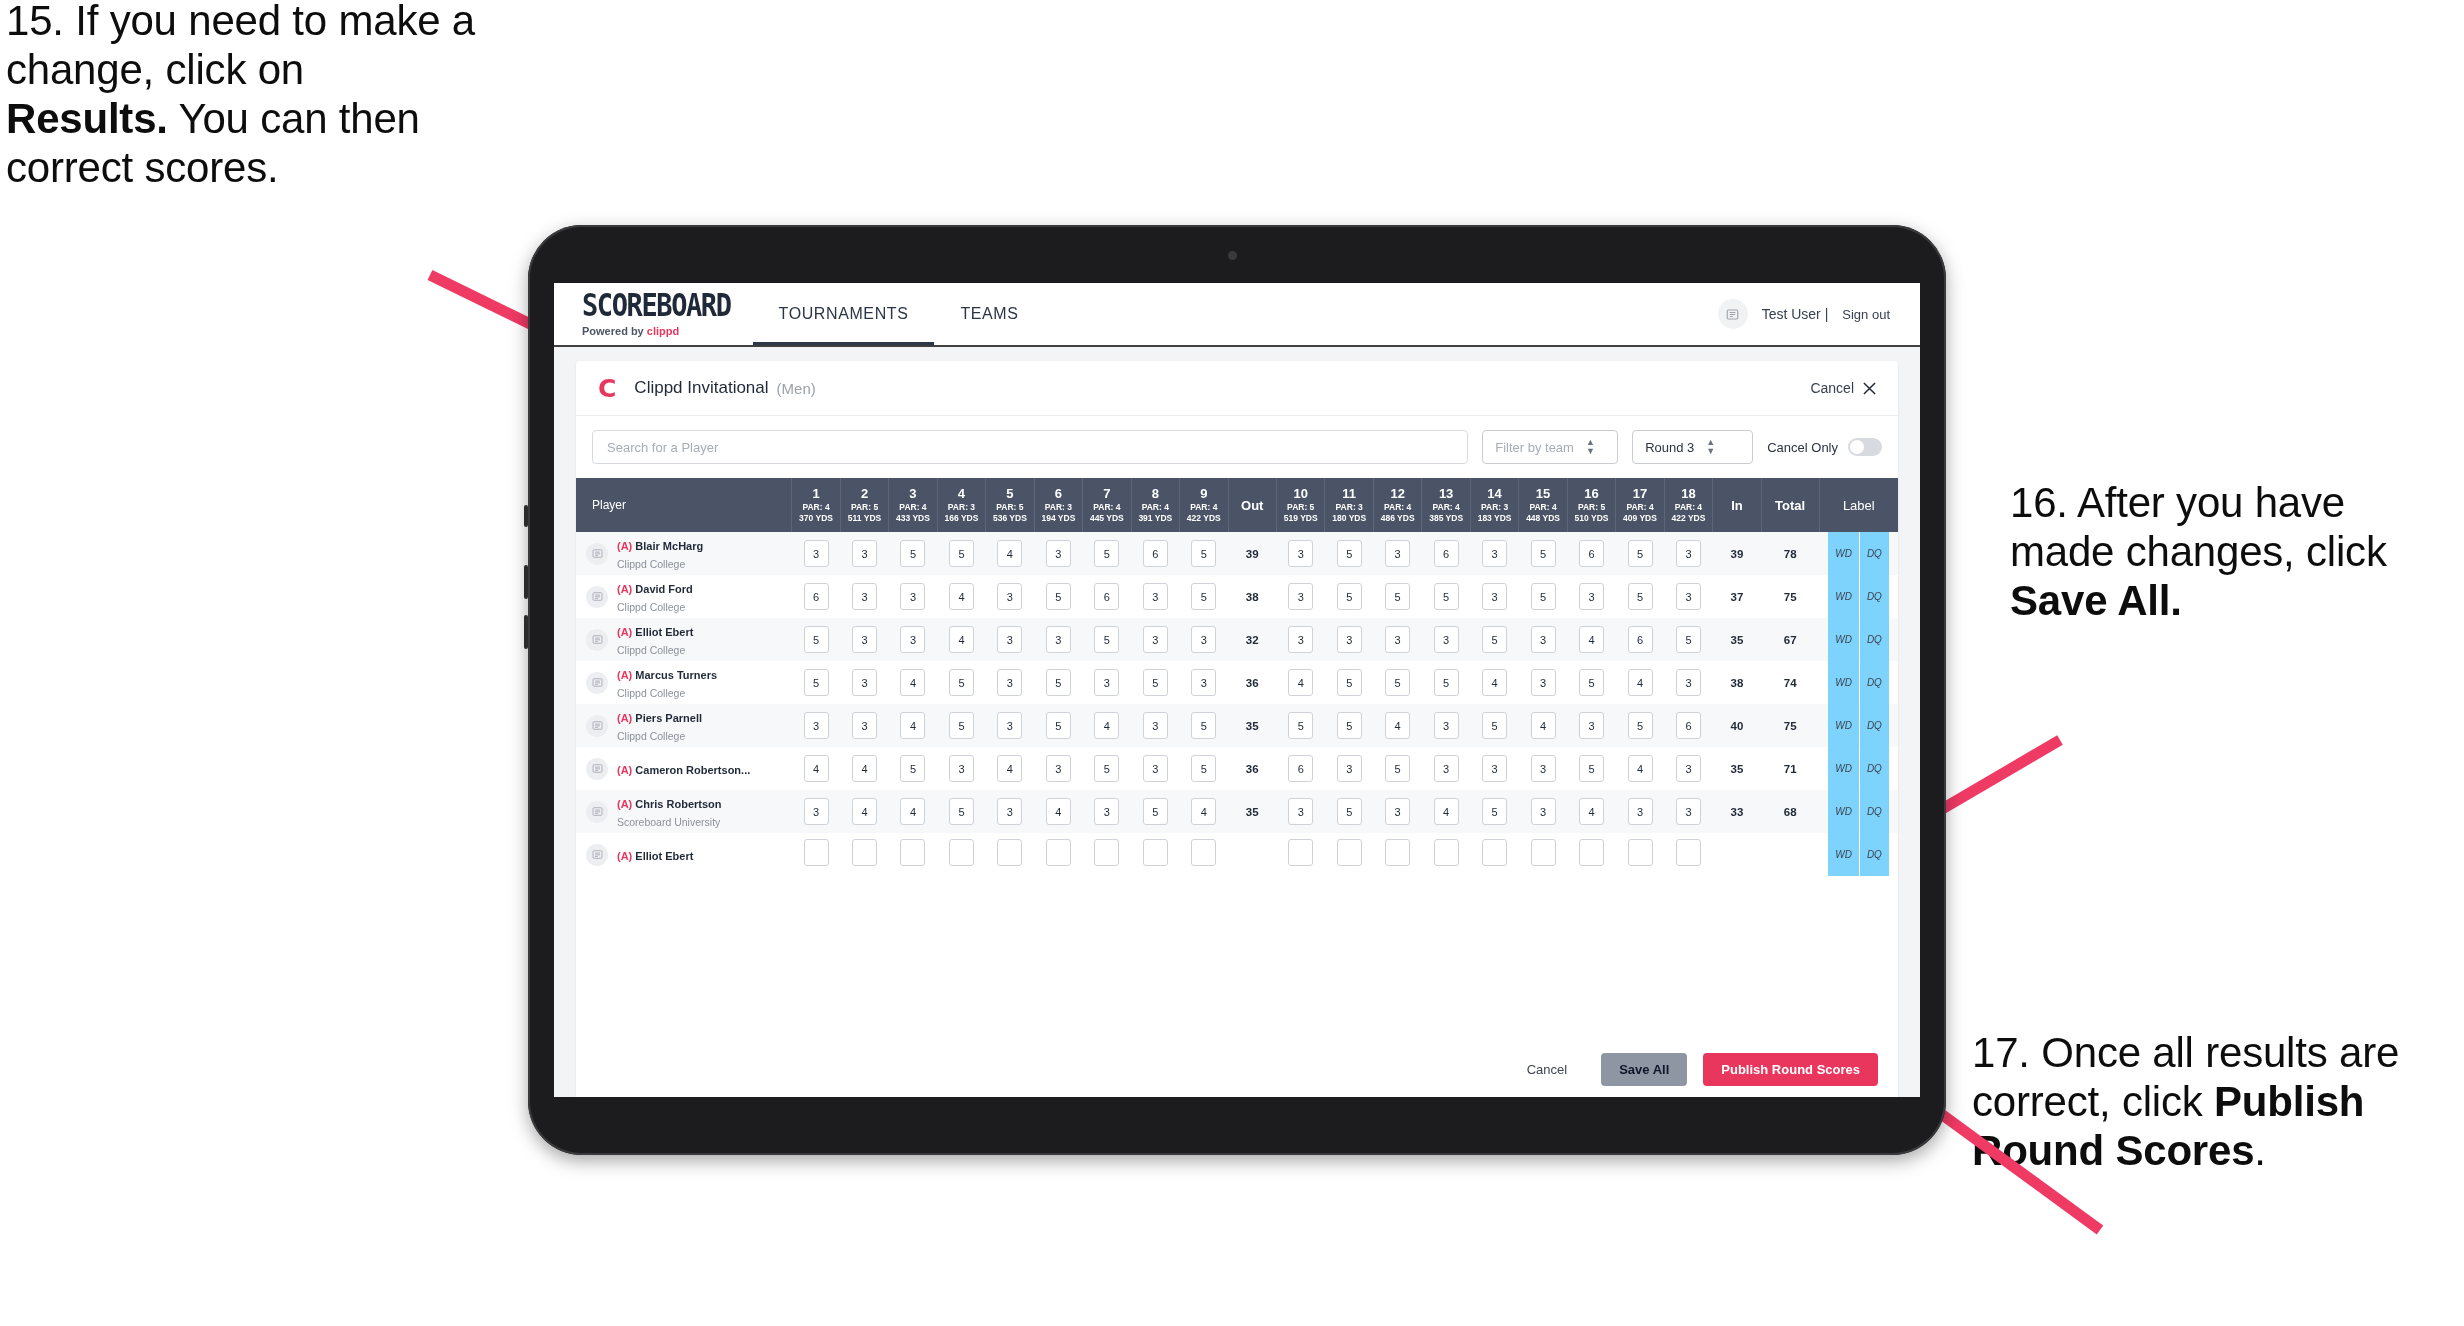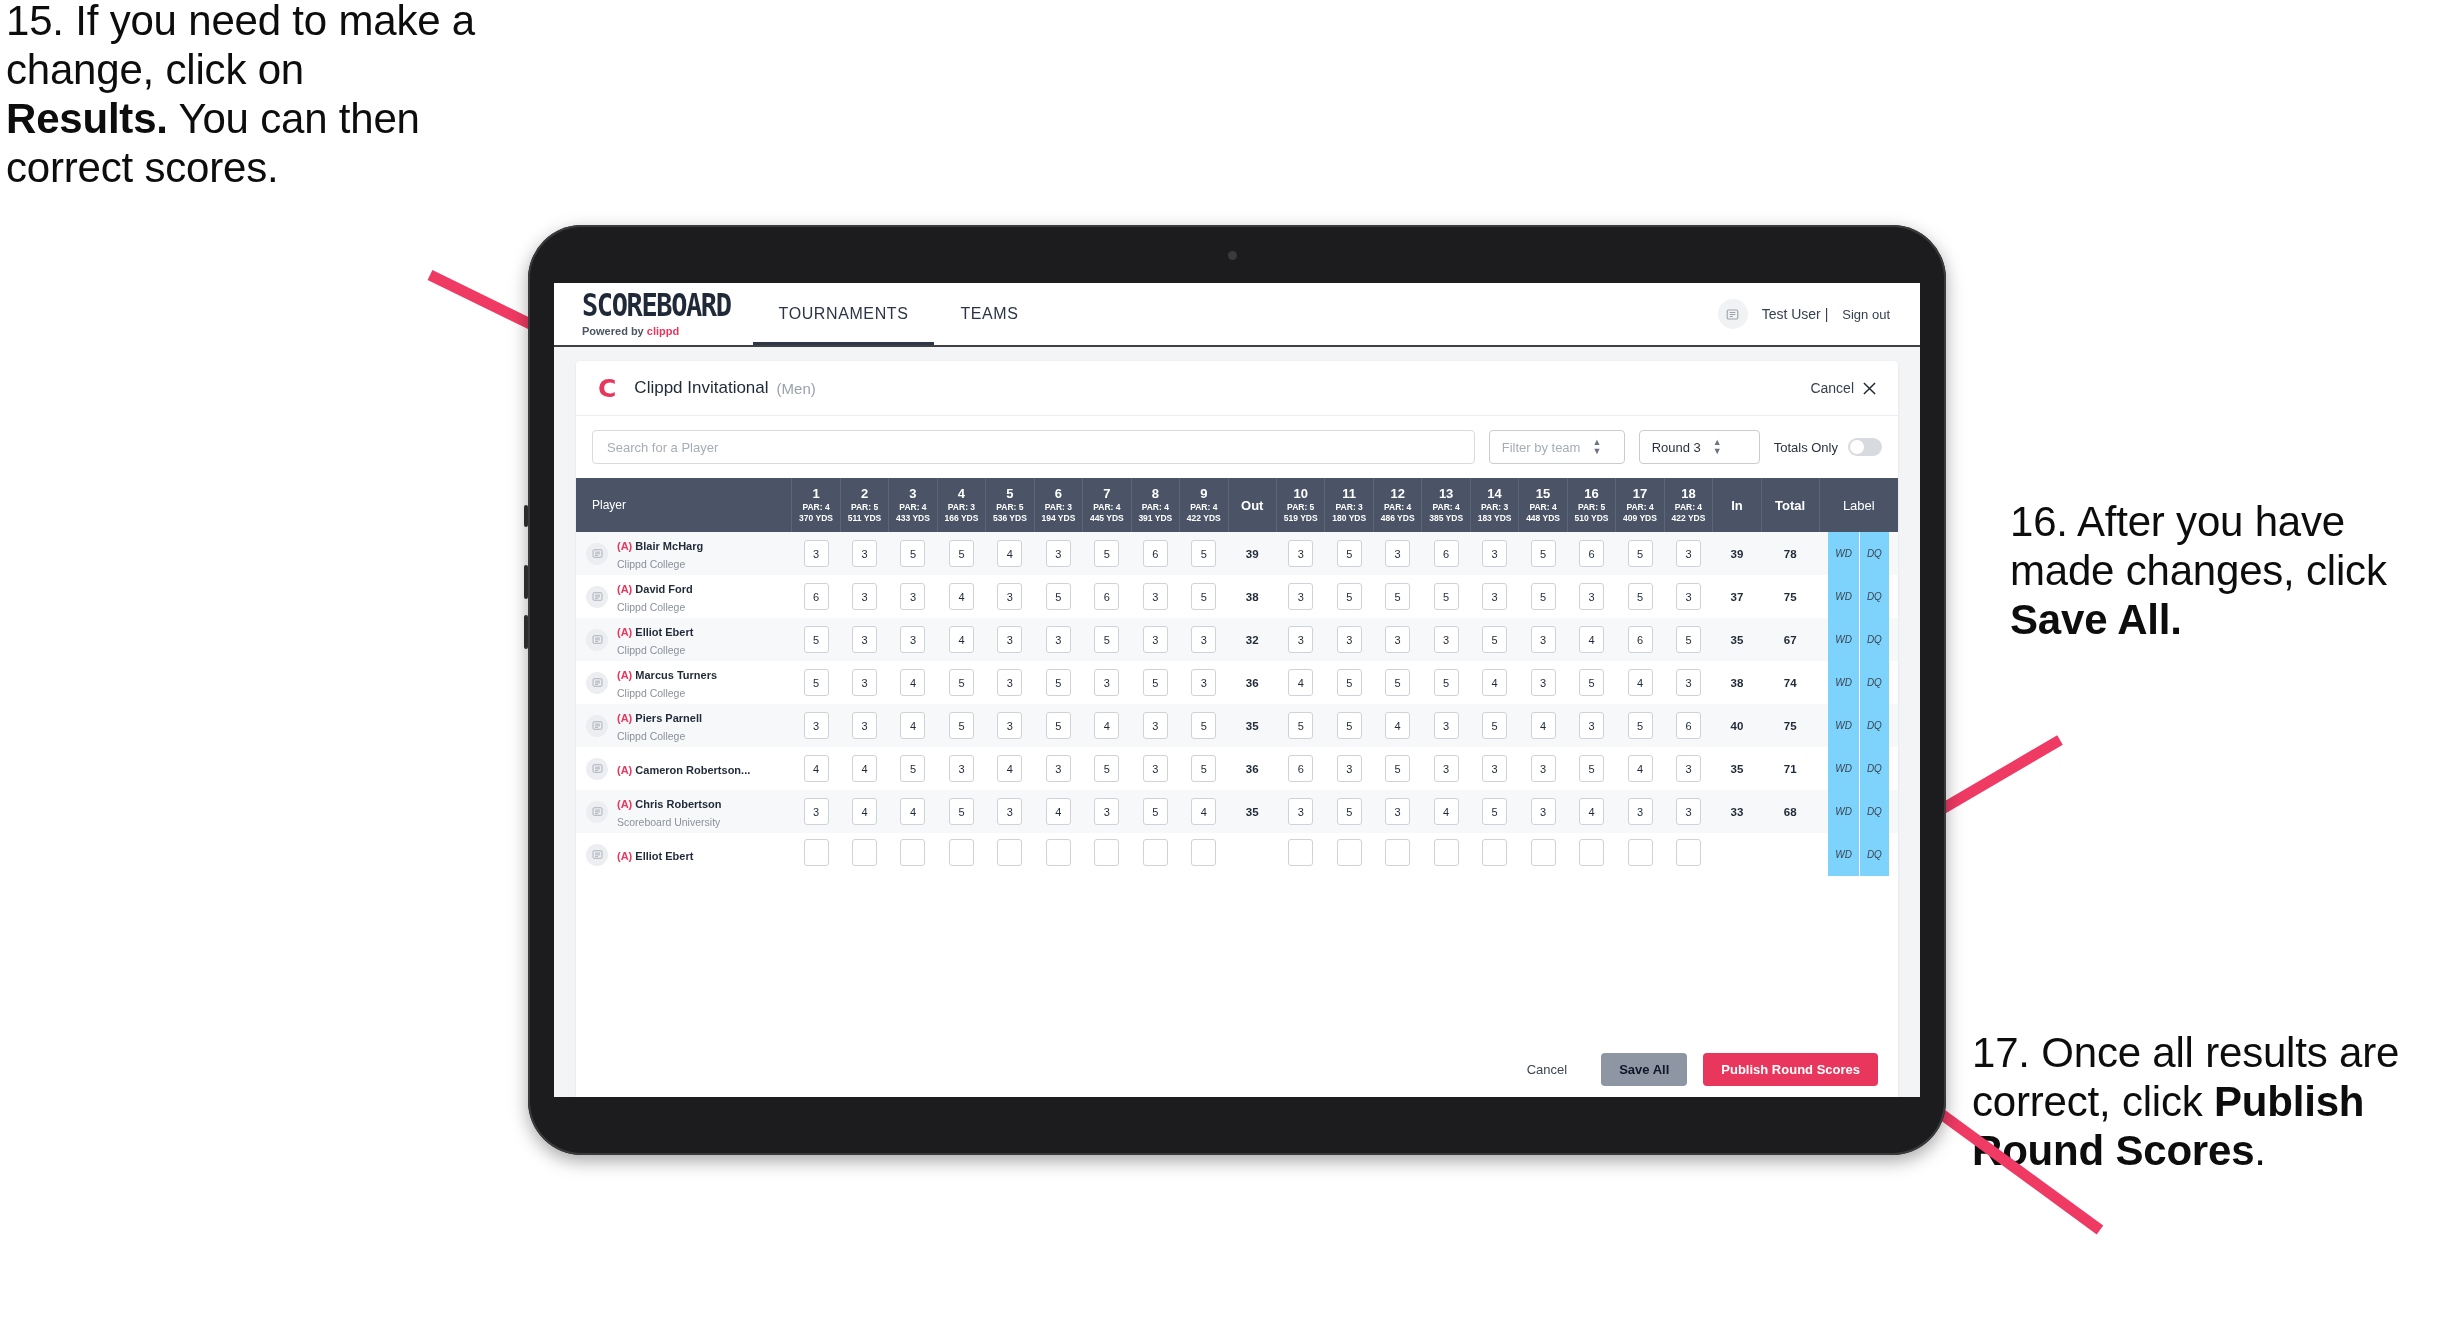--- a/index.html
+++ b/index.html
@@ -5,21 +5,21 @@
   html,body{margin:0;padding:0;}
   body{
     width:2464px;height:1326px;background:#ffffff;overflow:hidden;
     font-family:"Liberation Sans","DejaVu Sans",sans-serif;
     position:relative;
   }
   
   .annot{position:absolute;color:#0d0d0d;font-size:42px;line-height:1.17;letter-spacing:-0.2px;}
   .annot b{font-weight:700;}
   #annot-15{left:6px;top:-4px;width:470px;}
-  #annot-16{left:2010px;top:497px;width:450px;}
+  #annot-16{left:2010px;top:478px;width:450px;}
   #annot-17{left:1972px;top:1028px;width:492px;}
 
   
   .arrow{position:absolute;pointer-events:none;}
 
   
   #tablet{
     position:absolute;left:528px;top:225px;width:1418px;height:930px;
     background:#1c1c1e;border-radius:54px;
     box-shadow:0 0 0 2px #3a3a3c inset, 0 6px 18px rgba(0,0,0,.35);
@@ -213,21 +213,21 @@
               </span>
           </div>
           <div class="sel rnd">
             <span>Round 3</span>
             <span class="chev">
                 <span>▲</span>
                 <span>▼</span>
               </span>
           </div>
           <div id="totals">
-            <span>Totals Only</span>
+            <span>Cancel Only</span>
             <span class="switch">
                 <span class="knob"></span>
               </span>
           </div>
         </div>
 
         <div id="tablewrap">
           <table>
             <thead>
               <tr id="hdr-row">

